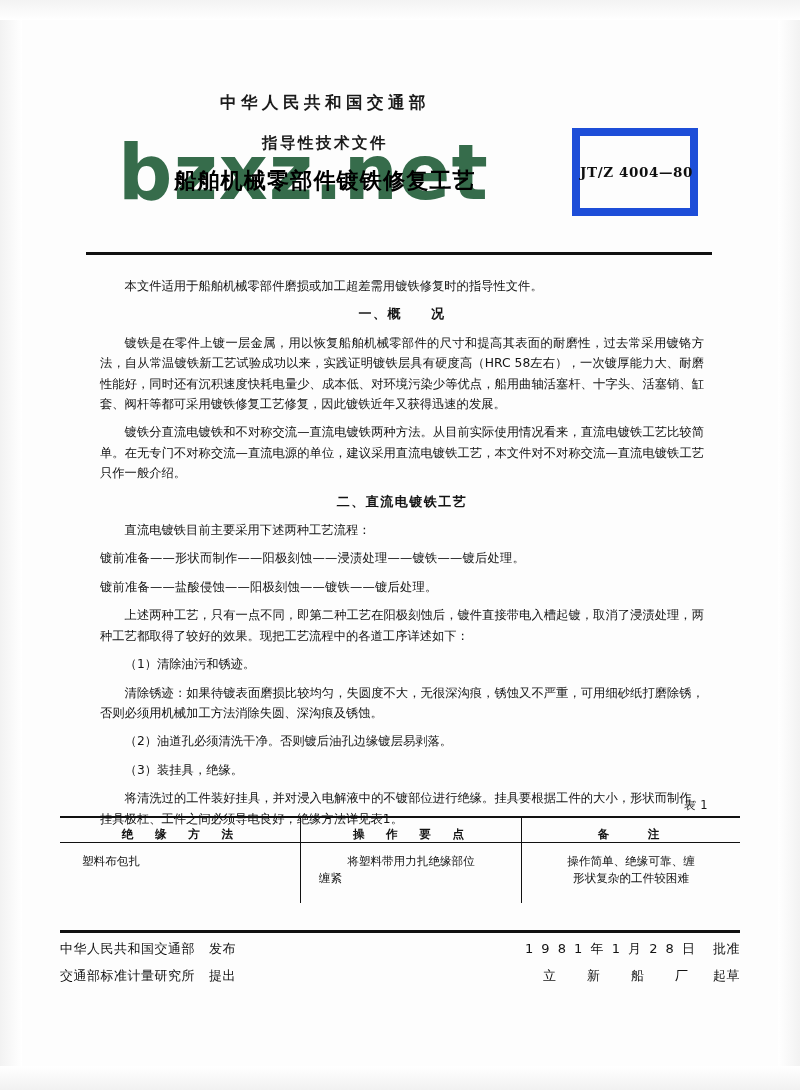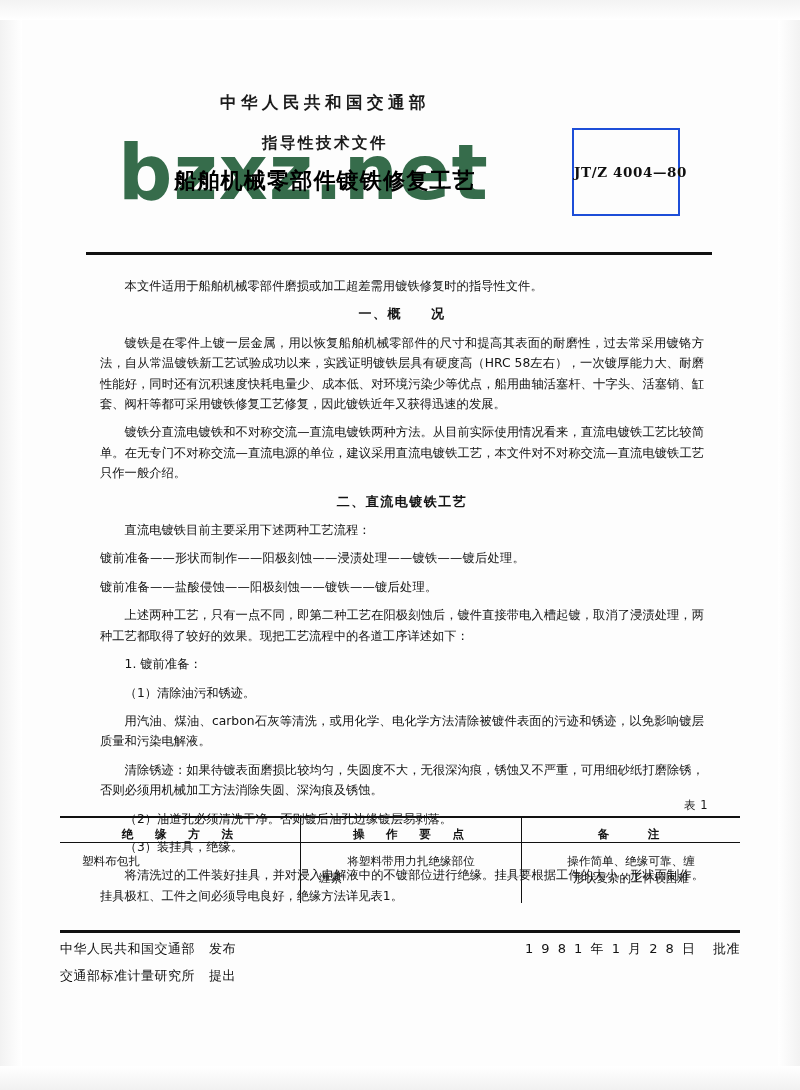--- a/index.html
+++ b/index.html
@@ -84,23 +84,23 @@
     letter-spacing: 1.2px;
     color: #000;
     white-space: nowrap;
   }
 
   
   #std-number-box {
     position: absolute;
     left: 572px;
     top: 128px;
-    width: 108px;
+    width: 126px;
     height: 88px;
-    border: 2px solid #1d4ed8;
+    border: 8px solid #1d4ed8;
     box-sizing: border-box;
   }
   #std-number-text {
     position: absolute;
     left: 0; right: 0;
     top: 50%;
     transform: translateY(-50%);
     text-align: center;
     font-family: "DejaVu Serif", "Liberation Serif", serif;
     font-size: 13.5px;
@@ -252,24 +252,22 @@
     <p class="para">镀铁分直流电镀铁和不对称交流—直流电镀铁两种方法。从目前实际使用情况看来，直流电镀铁工艺比较简单。在无专门不对称交流—直流电源的单位，建议采用直流电镀铁工艺，本文件对不对称交流—直流电镀铁工艺只作一般介绍。</p>
 
     <p class="section-heading">二、直流电镀铁工艺</p>
 
     <p class="para">直流电镀铁目前主要采用下述两种工艺流程：</p>
     <p class="para flow-line">镀前准备——形状而制作——阳极刻蚀——浸渍处理——镀铁——镀后处理。</p>
     <p class="para flow-line">镀前准备——盐酸侵蚀——阳极刻蚀——镀铁——镀后处理。</p>
 
     <p class="para">上述两种工艺，只有一点不同，即第二种工艺在阳极刻蚀后，镀件直接带电入槽起镀，取消了浸渍处理，两种工艺都取得了较好的效果。现把工艺流程中的各道工序详述如下：</p>
 
-    <p class="para sub-item">1. 镀前准备：</p>
     <p class="para sub-item">（1）清除油污和锈迹。</p>
 
-    <p class="para">用汽油、煤油、carbon石灰等清洗，或用化学、电化学方法清除被镀件表面的污迹和锈迹，以免影响镀层质量和污染电解液。</p>
     <p class="para">清除锈迹：如果待镀表面磨损比较均匀，失圆度不大，无很深沟痕，锈蚀又不严重，可用细砂纸打磨除锈，否则必须用机械加工方法消除失圆、深沟痕及锈蚀。</p>
 
     <p class="para sub-item">（2）油道孔必须清洗干净。否则镀后油孔边缘镀层易剥落。</p>
     <p class="para sub-item">（3）装挂具，绝缘。</p>
 
     <p class="para">将清洗过的工件装好挂具，并对浸入电解液中的不镀部位进行绝缘。挂具要根据工件的大小，形状而制作。挂具极杠、工件之间必须导电良好，绝缘方法详见表1。</p>
   </div>
 
   <div id="table-caption">表 1</div>
 
@@ -304,16 +302,19 @@
         <span>中华人民共和国交通部</span><span class="verb">发布</span>
       </div>
       <div class="footer-right">
         <span class="spaced-mid">1 9 8 1 年 1 月 2 8 日</span><span class="verb">批准</span>
       </div>
     </div>
     <div class="footer-row">
       <div class="footer-left">
         <span>交通部标准计量研究所</span><span class="verb">提出</span>
       </div>
+      <div class="footer-right">
+        <span class="spaced-wide">立　新　船　厂</span><span class="verb">起草</span>
+      </div>
     </div>
   </div>
 
 </div>
 
 </body></html>

